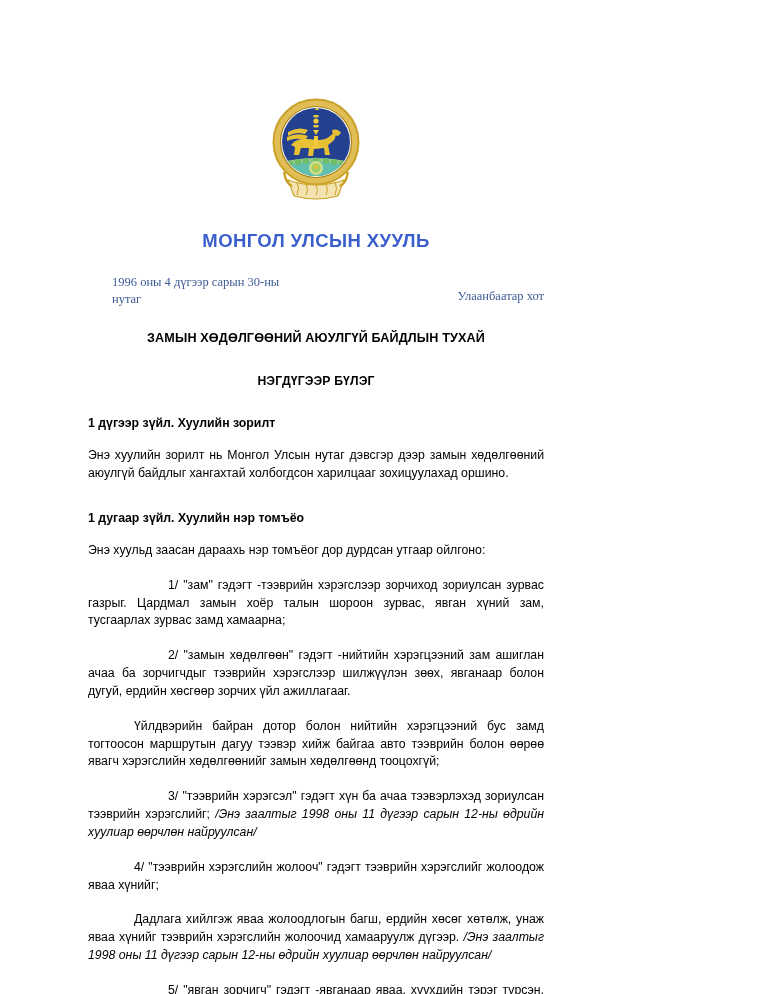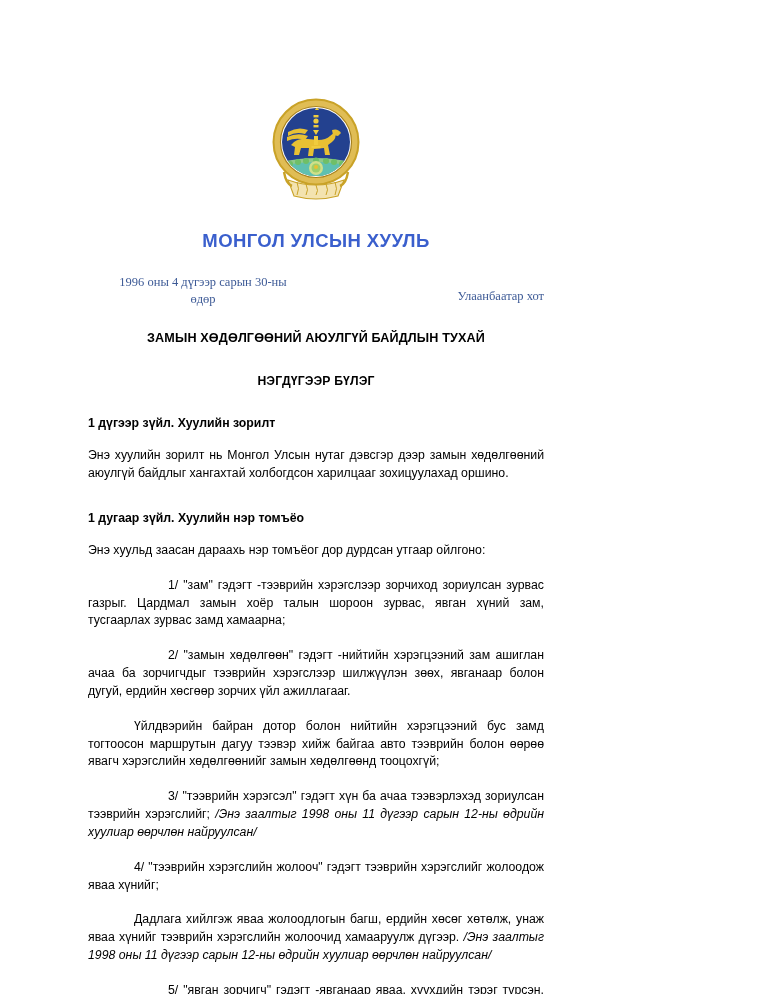--- a/index.html
+++ b/index.html
@@ -56,21 +56,22 @@
     display: flex;
     justify-content: space-between;
     align-items: flex-start;
     font-family: "Liberation Serif", "DejaVu Serif", serif;
     font-size: 12.5px;
     line-height: 1.33;
     color: #3d5a96;
   }
   .meta-date {
     width: 230px;
-    text-align: center;
+    text-align: left;
+    margin-left: 24px;
   }
   .meta-date .l2 { display: block; }
   .meta-city {
     text-align: right;
     padding-top: 14px;
     white-space: nowrap;
   }
 
   
   .law-name {
@@ -198,21 +199,21 @@
         </g>
       </svg>
     </div>
   </div>
 
   <h1 class="doc-title">МОНГОЛ УЛСЫН ХУУЛЬ</h1>
 
   <div class="meta-row">
     <div class="meta-date">
       <span>1996 оны 4 дүгээр сарын 30-ны</span>
-      <span class="l2">өдөр</span>
+      <span class="l2">нутаг</span>
     </div>
     <div class="meta-city">Улаанбаатар хот</div>
   </div>
 
   <div class="law-name">ЗАМЫН ХӨДӨЛГӨӨНИЙ АЮУЛГҮЙ БАЙДЛЫН ТУХАЙ</div>
 
   <div class="chapter">НЭГДҮГЭЭР БҮЛЭГ</div>
 
   <div class="article-head">1 дүгээр зүйл. Хуулийн зорилт</div>
   <p class="para">Энэ хуулийн зорилт нь Монгол Улсын нутаг дэвсгэр дээр  замын хөдөлгөөний аюулгүй байдлыг хангахтай холбогдсон харилцааг зохицуулахад оршино.</p>

